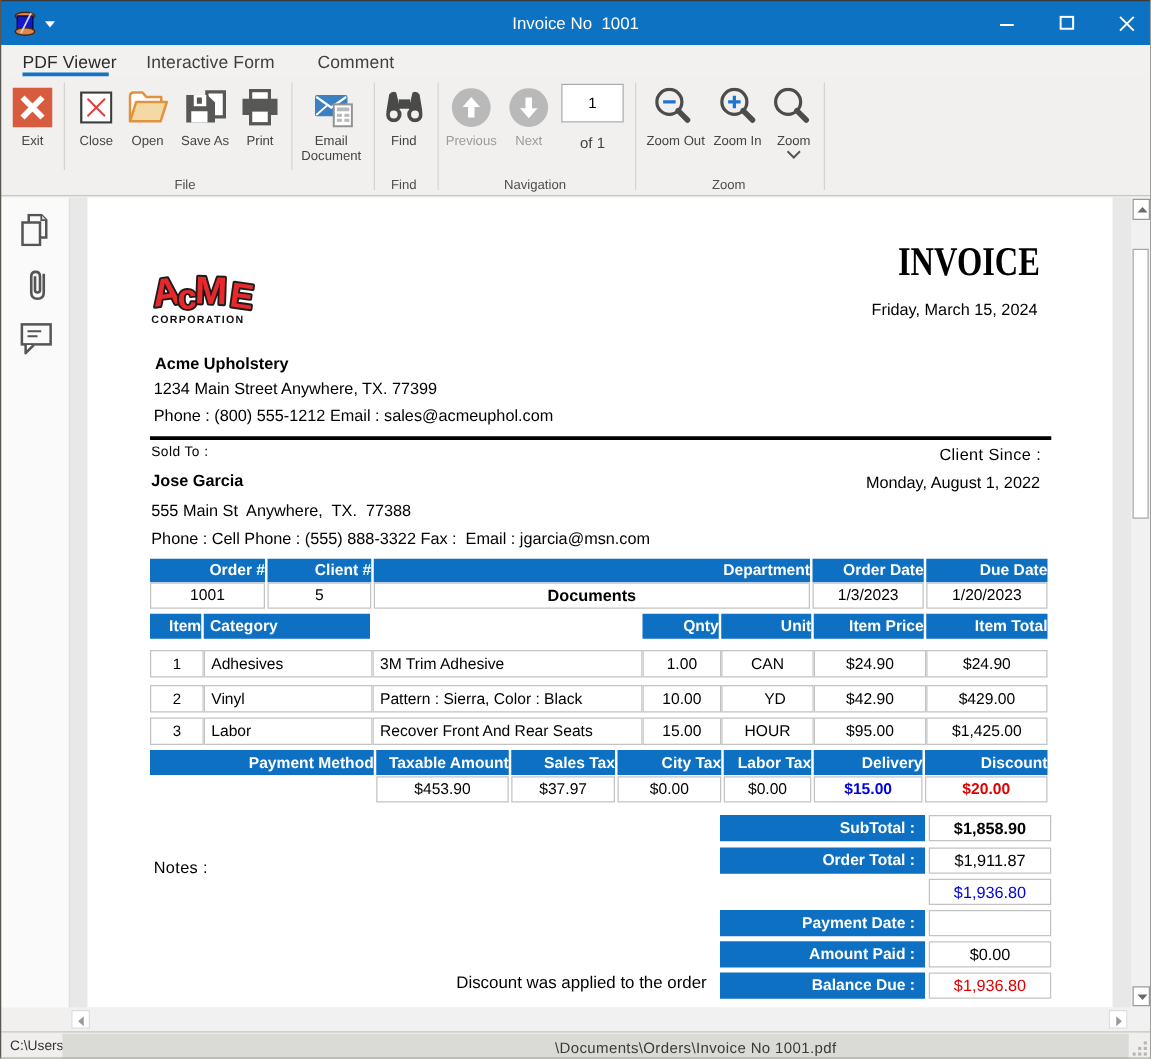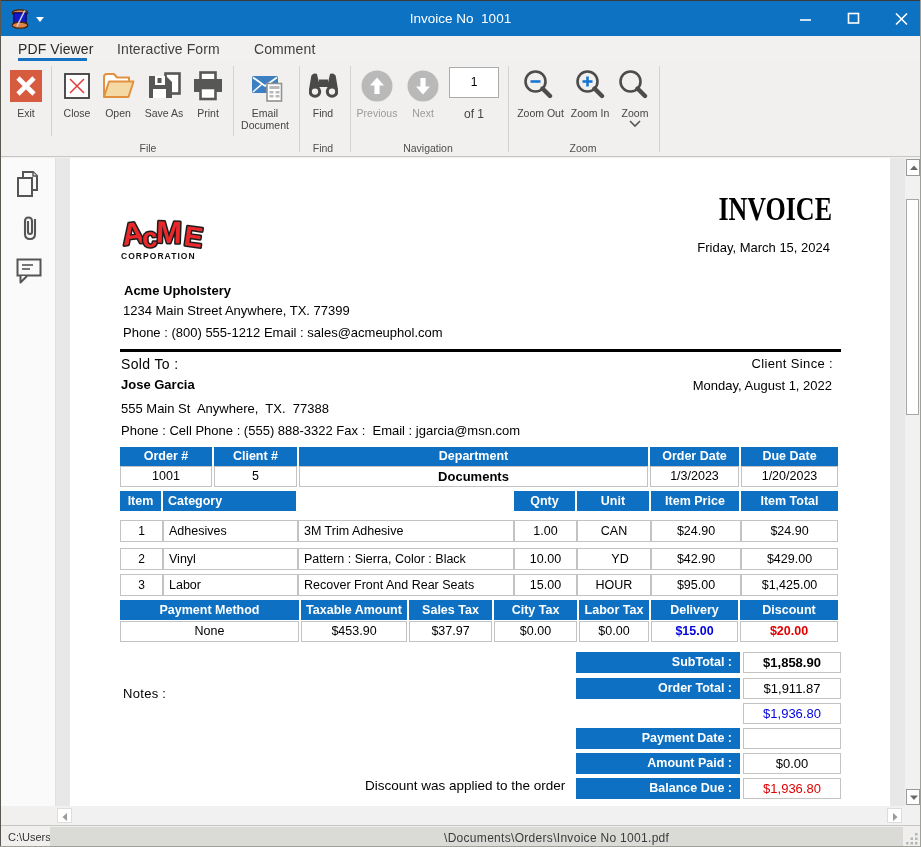--- a/index.html
+++ b/index.html
@@ -33,21 +33,21 @@
 .sbtn { position:absolute; background:#fff; border:1px solid #999; }
 #vthumb { position:absolute; left:1px; top:41px; width:13px; height:216px; background:#fff; border:1px solid #a6a6a6; }
 
 
 #status { position:absolute; left:0; top:825px; width:921px; height:22px; background:#f0efed; border-top:1px solid #c7c5c3; font-size:11px; color:#333; }
 #status .panel { position:absolute; left:50px; top:1px; width:853px; height:21px; background:#dadad7; }
 
 
 #page .t { position:absolute; font-size:13px; color:#000; white-space:nowrap; }
 #page .b { font-weight:bold; }
-.bluehead { position:absolute; background:#0d70c2; color:#fff; font-weight:bold; font-size:12.5px; text-align:center; }
+.bluehead { position:absolute; background:#0d70c2; color:#fff; font-weight:bold; font-size:12.5px; text-align:right; }
 .cellw { position:absolute; background:#fff; border:1px solid #c3c3c3; font-size:12.5px; text-align:center; color:#000; }
 </style>
 </head>
 <body>
 
 <div id="titlebar">
   <svg class="abs" style="left:11px; top:8px;" width="18" height="20" viewBox="0 0 18 20">
     <ellipse cx="9" cy="3.8" rx="7.8" ry="3" fill="#e0854d" stroke="#4a2508" stroke-width="1.2"></ellipse>
     <rect x="2.8" y="3.8" width="12.4" height="12.4" fill="#1418c8" stroke="#0a0a55" stroke-width="1.2"></rect>
     <ellipse cx="9" cy="16.2" rx="7.8" ry="3" fill="#e0854d" stroke="#4a2508" stroke-width="1.2"></ellipse>
@@ -214,21 +214,21 @@
 
   <div class="t b" style="right:58px; top:33px; font-family:'Liberation Serif', serif; font-size:26px; transform:scaleY(1.26); transform-origin:top right;">INVOICE</div>
   <div class="t" style="right:60px; top:82px;">Friday, March 15, 2024</div>
 
   <div class="t b" style="left:54px; top:125px;">Acme Upholstery</div>
   <div class="t" style="left:53px; top:145px;">1234 Main Street Anywhere, TX. 77399</div>
   <div class="t" style="left:53px; top:167px;">Phone : (800) 555-1212 Email : sales@acmeuphol.com</div>
 
   <div class="abs" style="left:50px; top:191px; width:721px; height:3px; background:#000;"></div>
 
-  <div class="t" style="left:51px; top:198px; font-size:14px; letter-spacing:0.35px;">Sold To :</div>
+  <div class="t" style="left:51px; top:198px; font-size:11px; letter-spacing:0.35px;">Sold To :</div>
   <div class="t" style="right:57px; top:198px; font-size:13px; letter-spacing:0.35px;">Client Since :</div>
   <div class="t b" style="left:51px; top:219px;">Jose Garcia</div>
   <div class="t" style="right:58px; top:220px;">Monday, August 1, 2022</div>
   <div class="t" style="left:51px; top:243px;">555 Main St&nbsp; Anywhere,&nbsp; TX.&nbsp; 77388</div>
   <div class="t" style="left:51px; top:265px;">Phone : Cell Phone : (555) 888-3322 Fax :&nbsp; Email : jgarcia@msn.com</div>
 
   <div class="bluehead" style="left:50px; top:289px; width:92px; height:19px; line-height:19px;">Order #</div>
   <div class="bluehead" style="left:144px; top:289px; width:83px; height:19px; line-height:19px;">Client #</div>
   <div class="bluehead" style="left:229px; top:289px; width:349px; height:19px; line-height:19px;">Department</div>
   <div class="bluehead" style="left:580px; top:289px; width:89px; height:19px; line-height:19px;">Order Date</div>
@@ -272,21 +272,20 @@
   <div class="cellw" style="left:671px; top:416px; width:97px; height:22px; line-height:20px;">$1,425.00</div>
 
   <div class="bluehead" style="left:50px; top:442px; width:179px; height:20px; line-height:20px;">Payment Method</div>
   <div class="bluehead" style="left:231px; top:442px; width:106px; height:20px; line-height:20px;">Taxable Amount</div>
   <div class="bluehead" style="left:339px; top:442px; width:83px; height:20px; line-height:20px;">Sales Tax</div>
   <div class="bluehead" style="left:424px; top:442px; width:83px; height:20px; line-height:20px;">City Tax</div>
   <div class="bluehead" style="left:509px; top:442px; width:70px; height:20px; line-height:20px;">Labor Tax</div>
   <div class="bluehead" style="left:581px; top:442px; width:87px; height:20px; line-height:20px;">Delivery</div>
   <div class="bluehead" style="left:670px; top:442px; width:98px; height:20px; line-height:20px;">Discount</div>
 
-  <div class="cellw" style="left:50px; top:463px; width:179px; height:21px; line-height:19px;">None</div>
   <div class="cellw" style="left:231px; top:463px; width:106px; height:21px; line-height:19px;">$453.90</div>
   <div class="cellw" style="left:339px; top:463px; width:83px; height:21px; line-height:19px;">$37.97</div>
   <div class="cellw" style="left:424px; top:463px; width:83px; height:21px; line-height:19px;">$0.00</div>
   <div class="cellw" style="left:509px; top:463px; width:70px; height:21px; line-height:19px;">$0.00</div>
   <div class="cellw b" style="left:581px; top:463px; width:87px; height:21px; line-height:19px; color:#0000e0;">$15.00</div>
   <div class="cellw b" style="left:670px; top:463px; width:98px; height:21px; line-height:19px; color:#e00000;">$20.00</div>
 
   <div class="t" style="left:53px; top:496px; font-size:13px; letter-spacing:0.3px;margin-top:32px;">Notes :</div>
 
   <div class="bluehead" style="left:506px; top:494px; width:164px; height:21px; line-height:21px; text-align:right; padding-right:8px;">SubTotal :</div>

